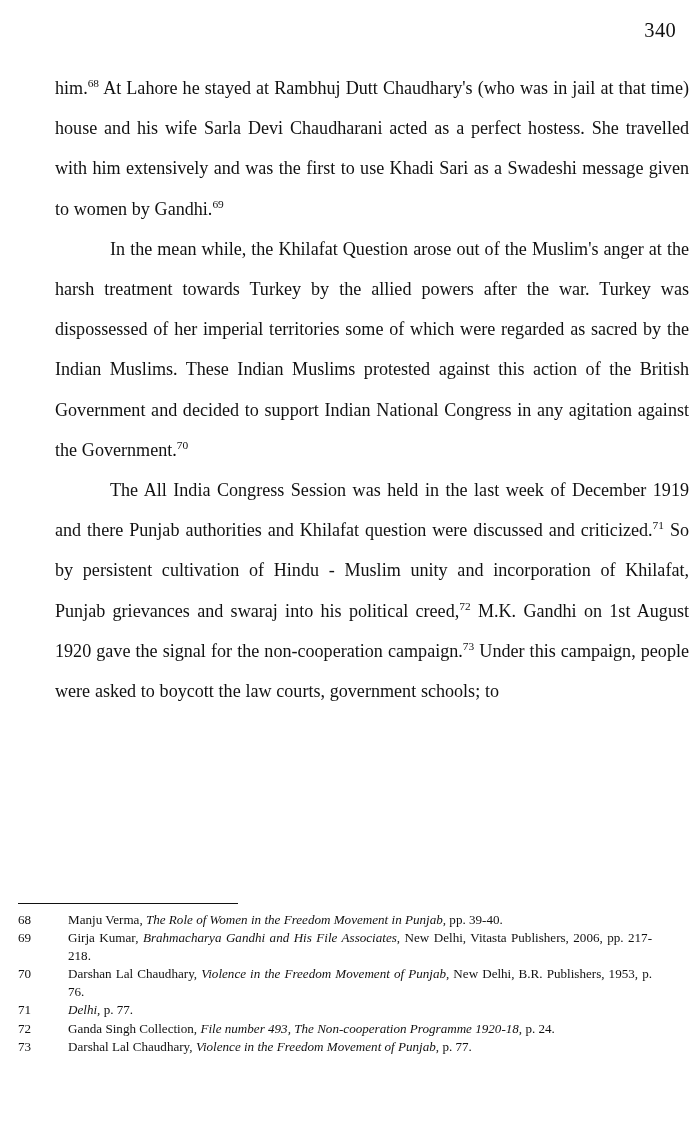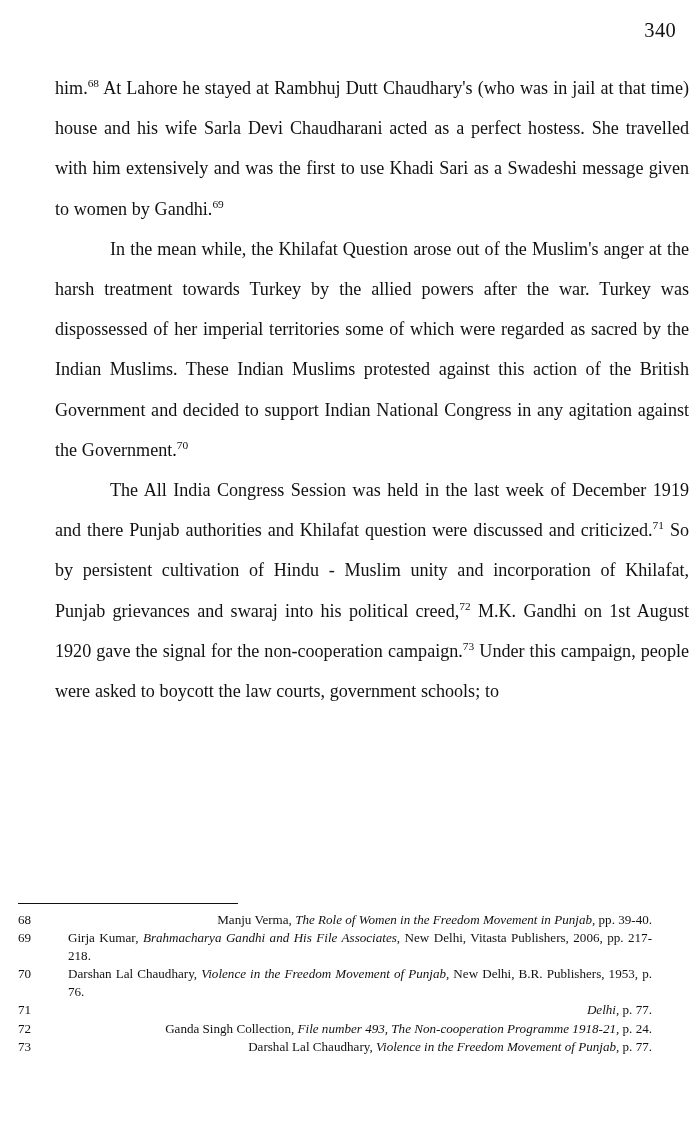--- a/index.html
+++ b/index.html
@@ -96,21 +96,21 @@
     text-align: left;
   }
 
   .fn-text {
     flex: 1 1 auto;
     text-align: justify;
     text-justify: inter-word;
   }
   
   .fn-text.nojustify {
-    text-align: right;
+    text-align: left;
   }
 
   .it { font-style: italic; }
 </style>
 </head>
 <body>
 
 <div class="page">
 
   <div class="page-number">340</div>
@@ -136,21 +136,21 @@
       <div class="fn-row">
         <span class="fn-num">70</span>
         <span class="fn-text">Darshan Lal Chaudhary, <span class="it">Violence in the Freedom Movement of Punjab</span>, New Delhi, B.R. Publishers, 1953, p. 76.</span>
       </div>
       <div class="fn-row">
         <span class="fn-num">71</span>
         <span class="fn-text nojustify"><span class="it">Delhi</span>, p. 77.</span>
       </div>
       <div class="fn-row">
         <span class="fn-num">72</span>
-        <span class="fn-text nojustify">Ganda Singh Collection, <span class="it">File number 493, The Non-cooperation Programme 1918-21</span>, p. 24.</span>
+        <span class="fn-text nojustify">Ganda Singh Collection, <span class="it">File number 493, The Non-cooperation Programme 1920-18</span>, p. 24.</span>
       </div>
       <div class="fn-row">
         <span class="fn-num">73</span>
         <span class="fn-text nojustify">Darshal Lal Chaudhary, <span class="it">Violence in the Freedom Movement of Punjab</span>, p. 77.</span>
       </div>
     </div>
 
 </div>
 
 </body></html>

